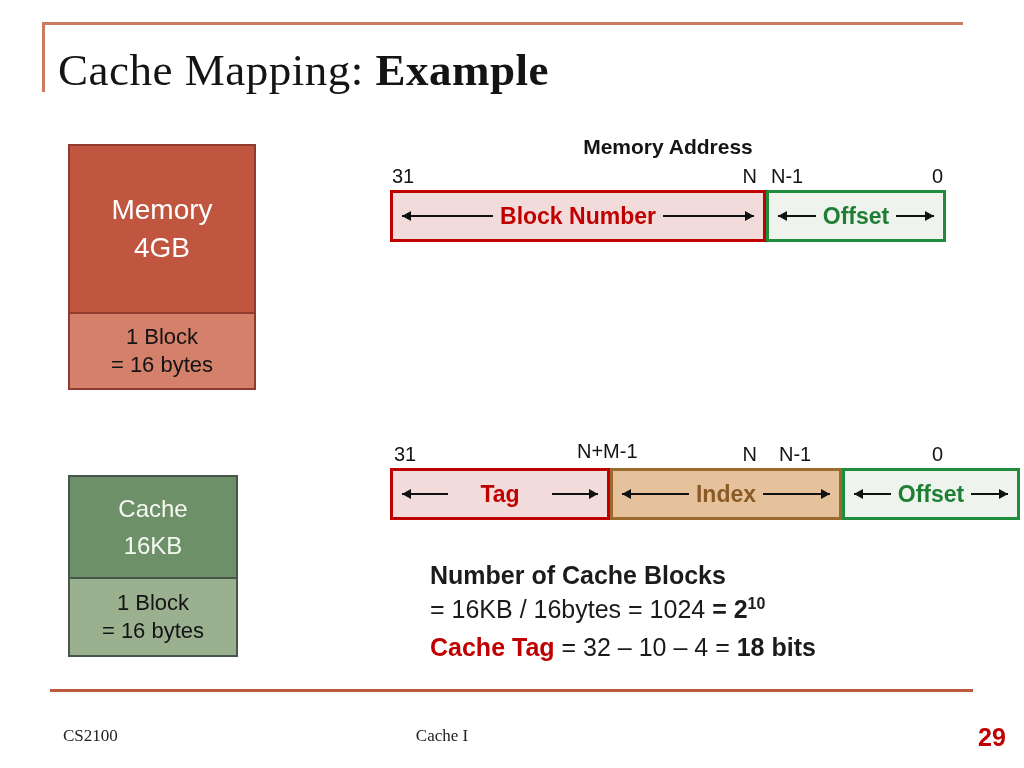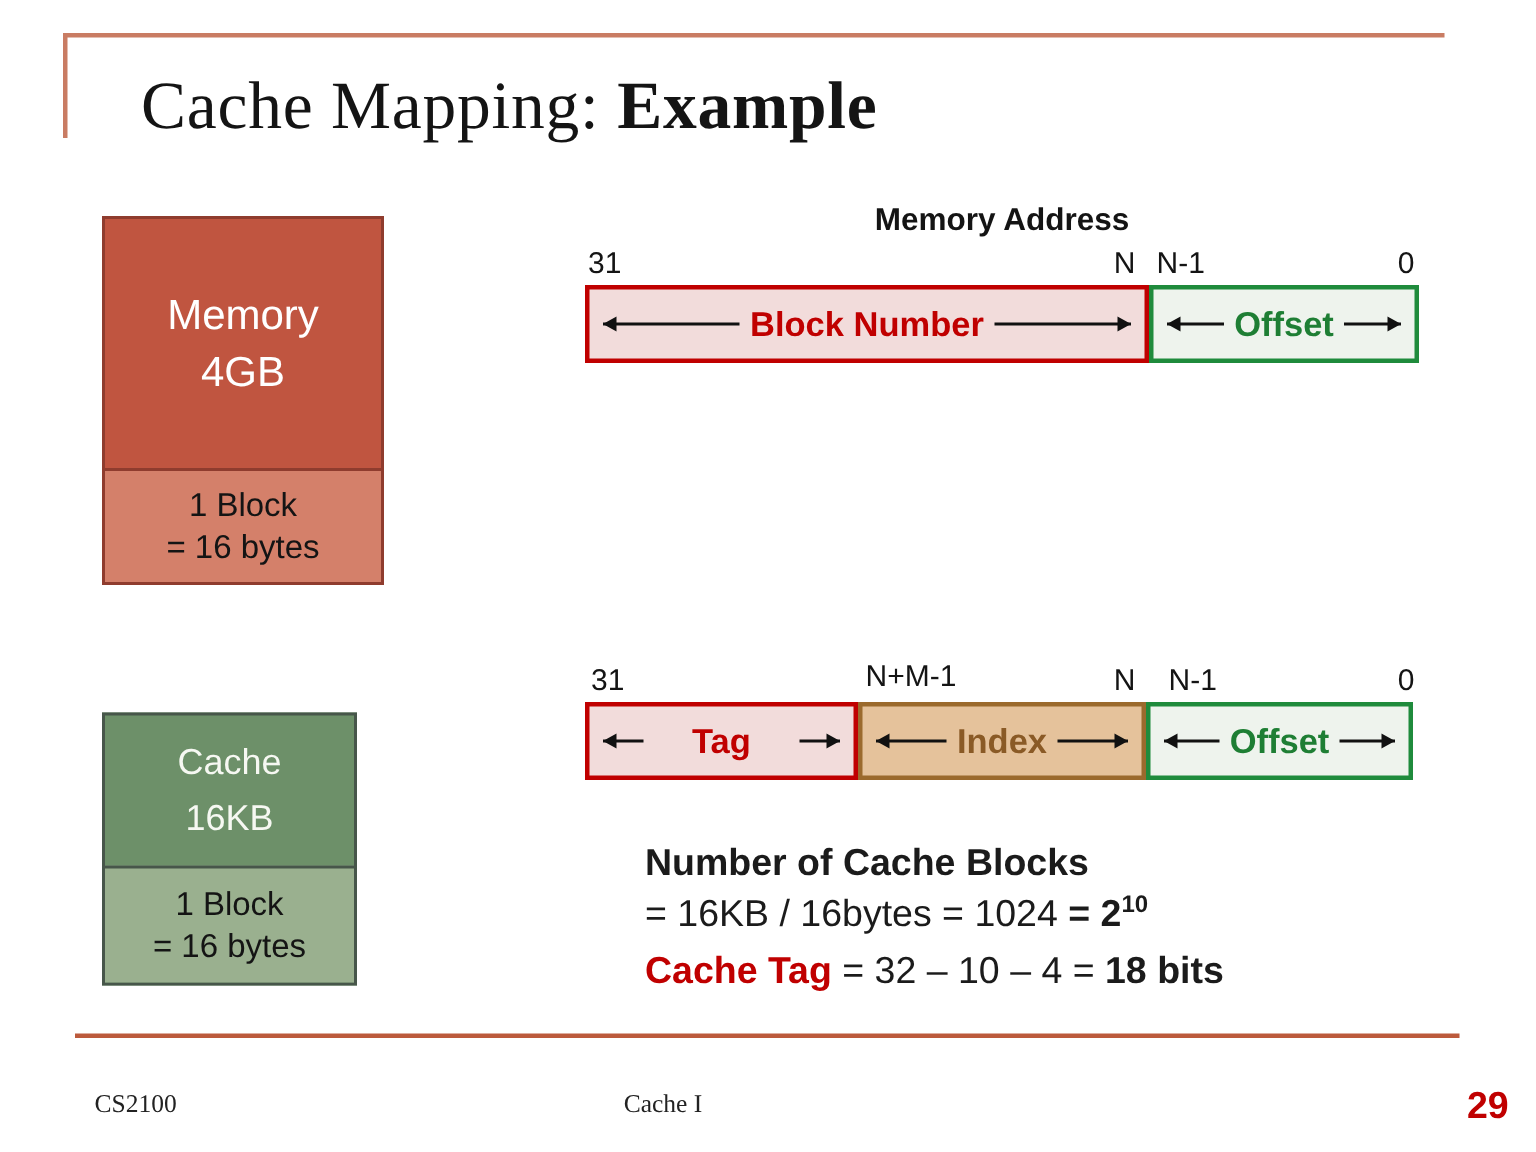--- a/index.html
+++ b/index.html
@@ -5,21 +5,21 @@
   html,body{margin:0;padding:0;background:#888;}
   .slide{
     position:relative;width:1024px;height:768px;background:#ffffff;
     font-family:"Liberation Sans",sans-serif;overflow:hidden;margin:0 auto;
   }
   
   .rule-h{position:absolute;left:42px;top:22px;width:921px;height:3px;background:#c97c63;}
   .rule-v{position:absolute;left:42px;top:22px;width:3px;height:70px;background:#c97c63;}
   .slide-title{
     position:absolute;left:58px;top:44px;font-family:"Liberation Serif",serif;
-    font-size:45px;color:#141414;white-space:nowrap;letter-spacing:.5px;margin-left:36px;
+    font-size:45px;color:#141414;white-space:nowrap;letter-spacing:.5px;
   }
   .slide-title .b{font-weight:bold;}
   
   .sbox{position:absolute;box-sizing:border-box;display:flex;flex-direction:column;text-align:center;}
   .membox{left:68px;top:144px;width:188px;height:246px;border:2px solid #8f3c2e;background:#c05540;}
   .membox .main{height:166px;display:flex;flex-direction:column;justify-content:center;color:#ffffff;font-size:28px;line-height:38px;}
   .membox .sub{flex:1;border-top:2px solid #8f3c2e;background:#d4806a;display:flex;flex-direction:column;justify-content:center;color:#141414;font-size:22px;line-height:28px;}
   .cachebox{left:68px;top:475px;width:170px;height:182px;border:2px solid #47564a;background:#6d9069;}
   .cachebox .main{height:100px;display:flex;flex-direction:column;justify-content:center;color:#f6f8f2;font-size:24px;line-height:37px;}
   .cachebox .sub{flex:1;border-top:2px solid #47564a;background:#9ab08f;display:flex;flex-direction:column;justify-content:center;color:#141414;font-size:22px;line-height:28px;}
@@ -106,26 +106,26 @@
   </div>
 
 
   <span class="bit" style="left:394px;top:443px;">31</span>
   <span class="bit" style="left:577px;top:440px;">N+M-1</span>
   <span class="bit" style="left:700px;top:443px;width:57px;text-align:right;">N</span>
   <span class="bit" style="left:779px;top:443px;">N-1</span>
   <span class="bit" style="left:890px;top:443px;width:53px;text-align:right;">0</span>
 
   <div class="bitfield" style="left:390px;top:468px;">
-    <div class="bf red" style="width:182px;gap:32px;">
+    <div class="bf red" style="width:220px;gap:32px;">
       <span class="shaft l"></span>
       <span class="lbl">Tag</span>
       <span class="shaft r"></span>
     </div>
-    <div class="bf tan" style="width:192px;text-align:right;">
+    <div class="bf tan" style="width:232px;text-align:right;">
       <span class="shaft l"></span>
       <span class="lbl">Index</span>
       <span class="shaft r"></span>
     </div>
     <div class="bf green" style="width:178px;">
       <span class="shaft l"></span>
       <span class="lbl">Offset</span>
       <span class="shaft r"></span>
     </div>
   </div>

